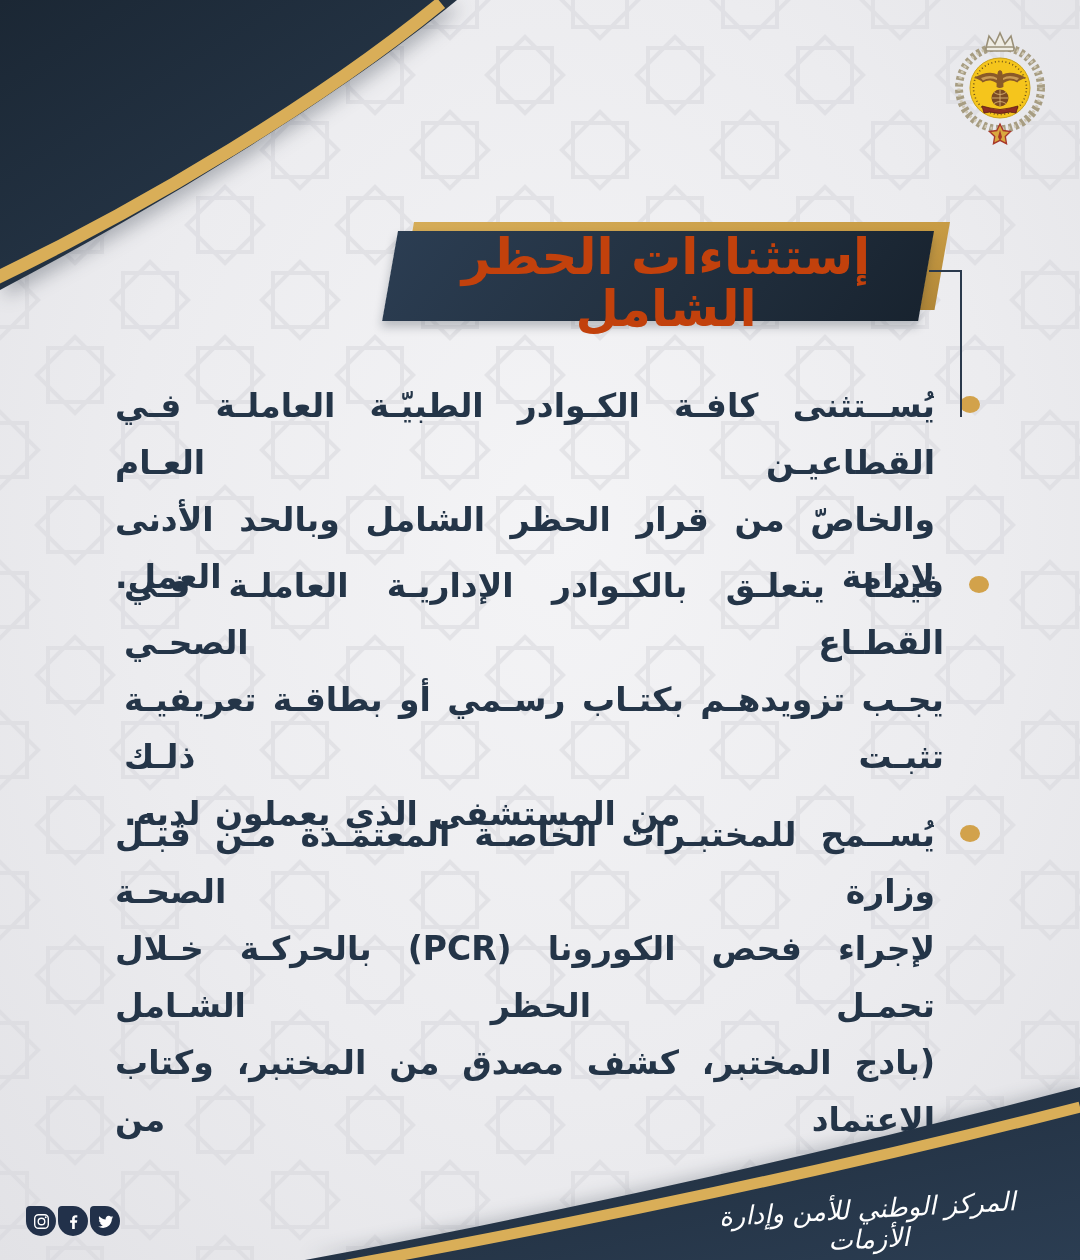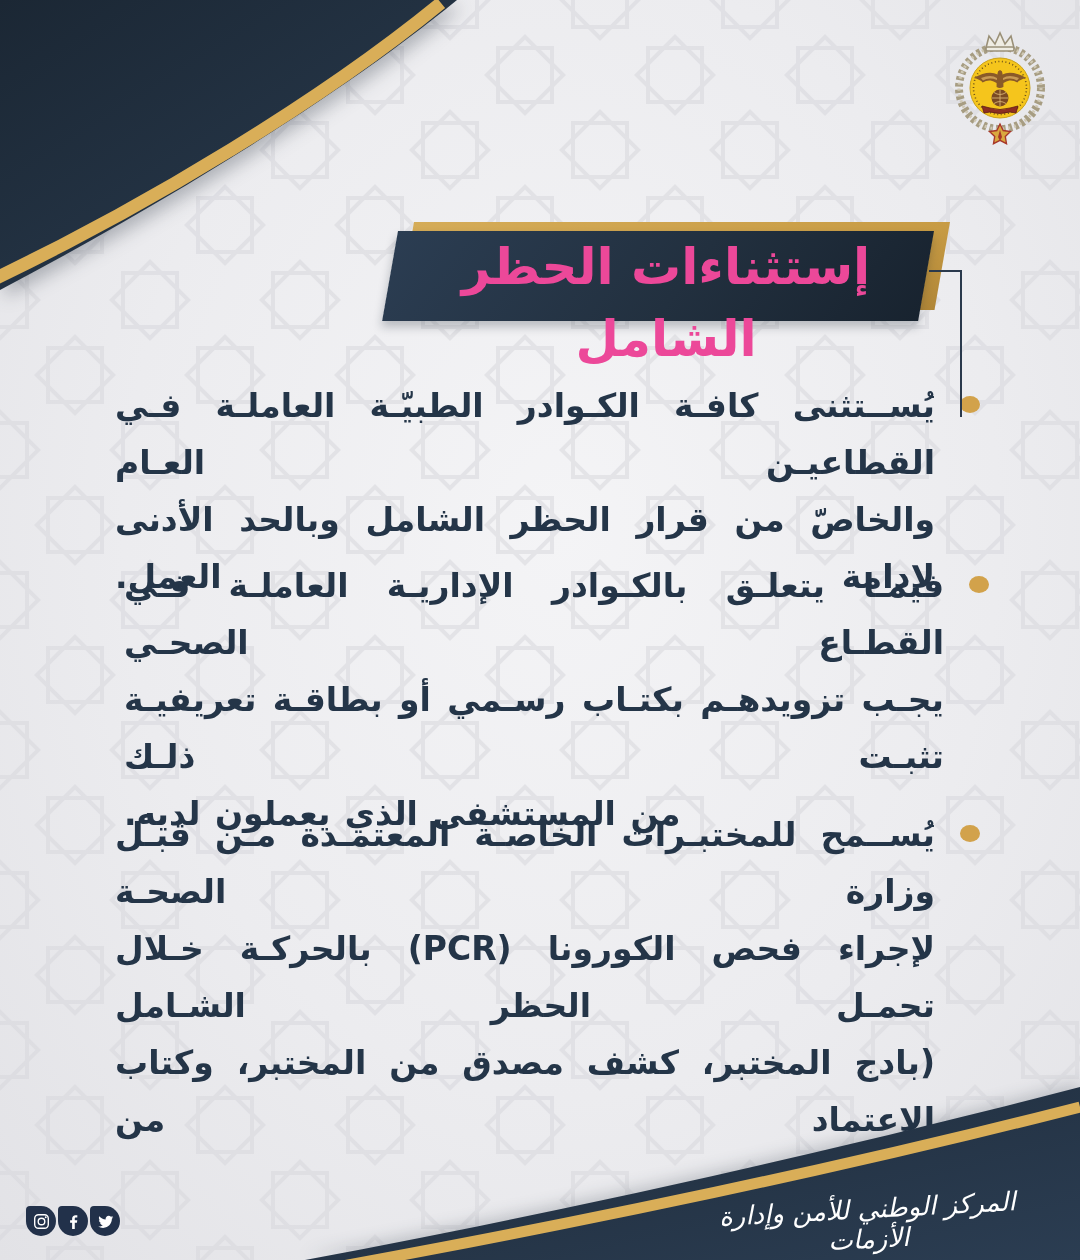--- a/index.html
+++ b/index.html
@@ -23,22 +23,22 @@
     background:linear-gradient(160deg,#d5ac58 0%,#c79b44 70%,#b08637 100%);
     transform:skewX(-10deg);transform-origin:top left;
   }
   .banner-navy{
     left:398px;top:231px;width:536px;height:90px;z-index:5;
     background:linear-gradient(120deg,#2b3d52 0%,#22303f 55%,#18232f 100%);
     transform:skewX(-10deg);transform-origin:top left;
     box-shadow:0 6px 10px rgba(20,30,45,.25);
   }
   .banner-title{
-    left:398px;top:231px;width:536px;height:64px;line-height:72px;z-index:6;
-    color:#ec4899;font-size:50px;font-weight:bold;text-align:center;direction:rtl;
+    left:398px;top:231px;width:536px;height:64px;line-height:52px;z-index:6;
+    color:#c2410c;font-size:50px;font-weight:bold;text-align:center;direction:rtl;
   }
   
   .conn-h{left:929px;top:270px;width:33px;height:2px;background:#2a394c;z-index:6;}
   .conn-v{left:960px;top:270px;width:2px;height:147px;background:#2a394c;z-index:6;}
   
   #bullets{z-index:5;}
   .bullet{position:absolute;left:115px;width:820px;direction:rtl;}
   .bullet:nth-child(1){top:377px;}
   .bullet:nth-child(2){top:557px;margin-left:9px;}
   .bullet:nth-child(3){top:806px;}

